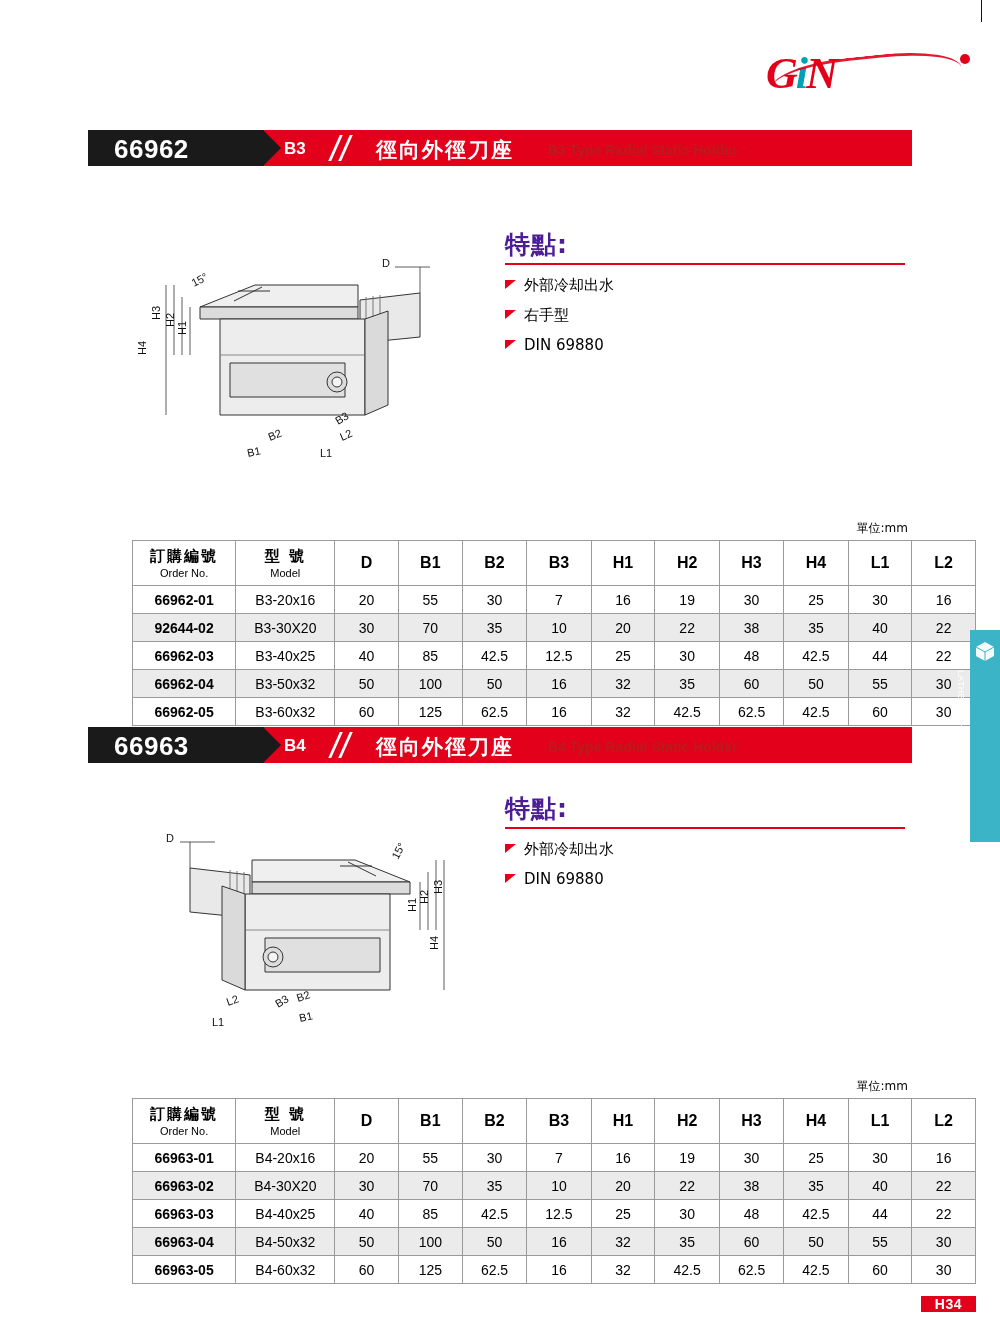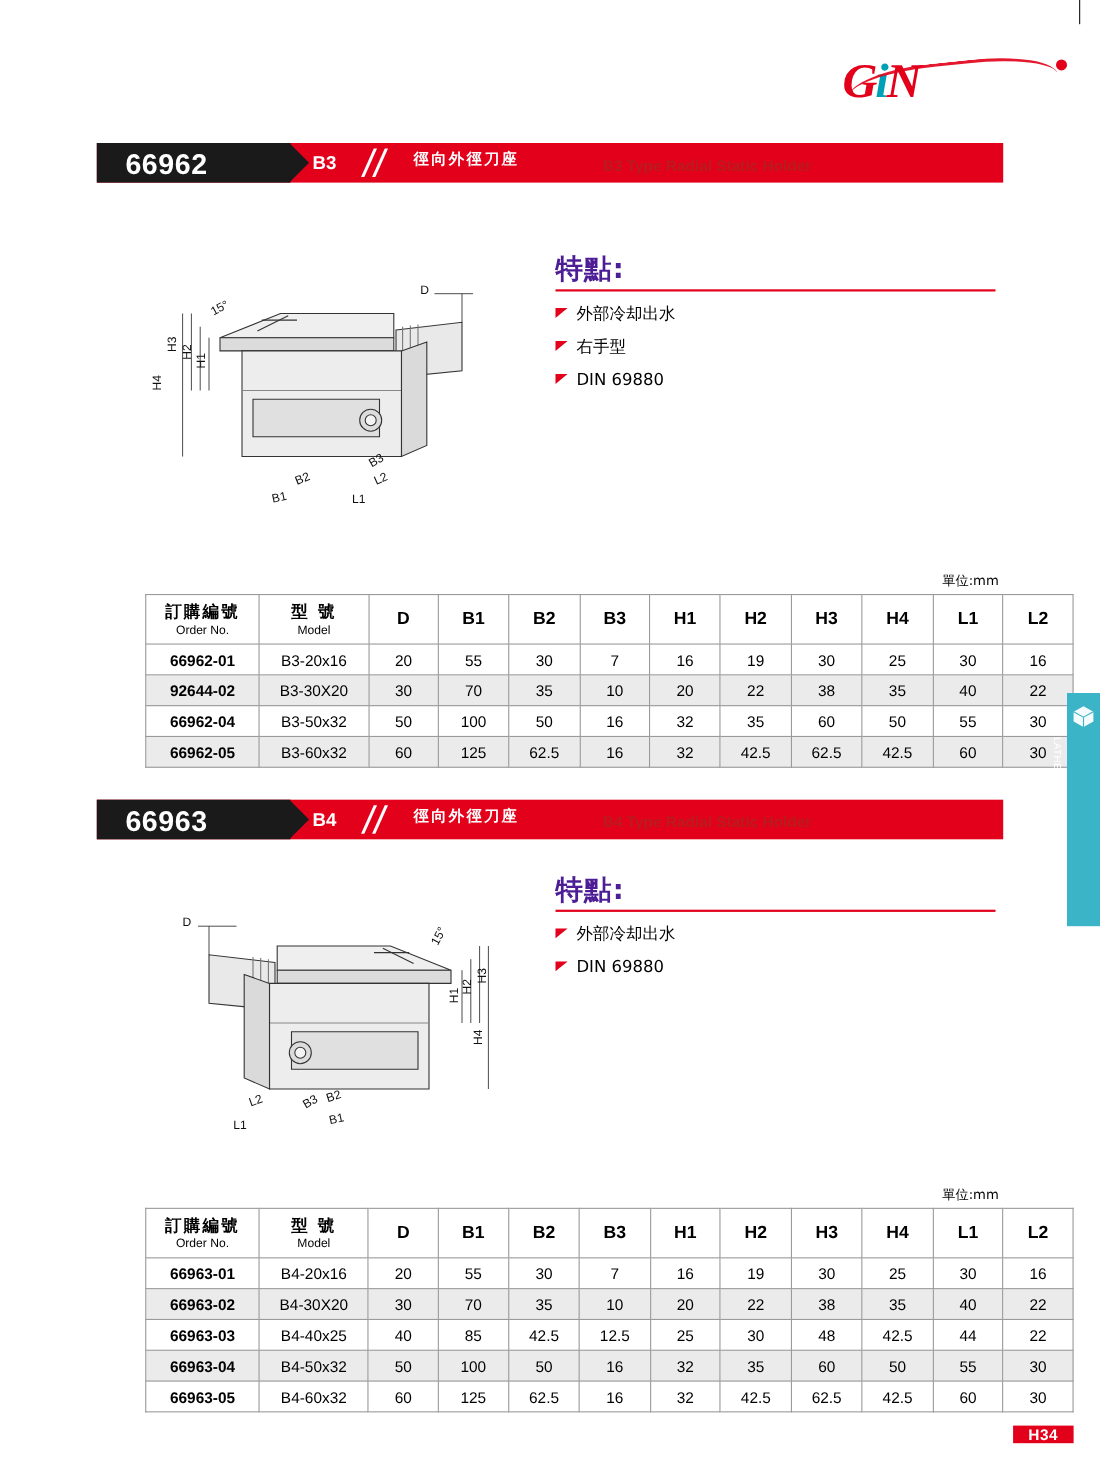--- a/index.html
+++ b/index.html
@@ -45,21 +45,21 @@
   .bar-type{
     position:absolute;left:196px;top:9px;color:#fff;font-weight:bold;font-size:17px;
   }
   .bar-chev{position:absolute;left:242px;top:5px;width:26px;height:26px;}
   .bar-chev:before,.bar-chev:after{
     content:"";position:absolute;top:0;width:3px;height:26px;background:#fff;
     transform:skewX(-24deg);
   }
   .bar-chev:before{left:4px;} .bar-chev:after{left:14px;}
   .bar-cn{
-    position:absolute;left:288px;top:6px;color:#fff;font-size:14px;font-weight:bold;
+    position:absolute;left:288px;top:6px;color:#fff;font-size:21px;font-weight:bold;
     letter-spacing:2px;font-family:"DejaVu Sans", sans-serif;
   }
   .bar-en{
     position:absolute;left:460px;top:12px;color:#b91c1c;font-size:14px;font-weight:bold;
   }
 
   
   .features{position:absolute;width:400px;}
   .feat-title{
     font-size:25px;font-weight:bold;font-family:"DejaVu Sans", sans-serif;
@@ -257,20 +257,34 @@
         <td>35</td>
         <td>10</td>
         <td>20</td>
         <td>22</td>
         <td>38</td>
         <td>35</td>
         <td>40</td>
         <td>22</td>
       </tr>
       <tr>
+        <td class="order">66962-03</td>
+        <td>B3-40x25</td>
+        <td>40</td>
+        <td>85</td>
+        <td>42.5</td>
+        <td>12.5</td>
+        <td>25</td>
+        <td>30</td>
+        <td>48</td>
+        <td>42.5</td>
+        <td>44</td>
+        <td>22</td>
+      </tr>
+      <tr>
         <td class="order">66962-04</td>
         <td>B3-50x32</td>
         <td>50</td>
         <td>100</td>
         <td>50</td>
         <td>16</td>
         <td>32</td>
         <td>35</td>
         <td>60</td>
         <td>50</td>

